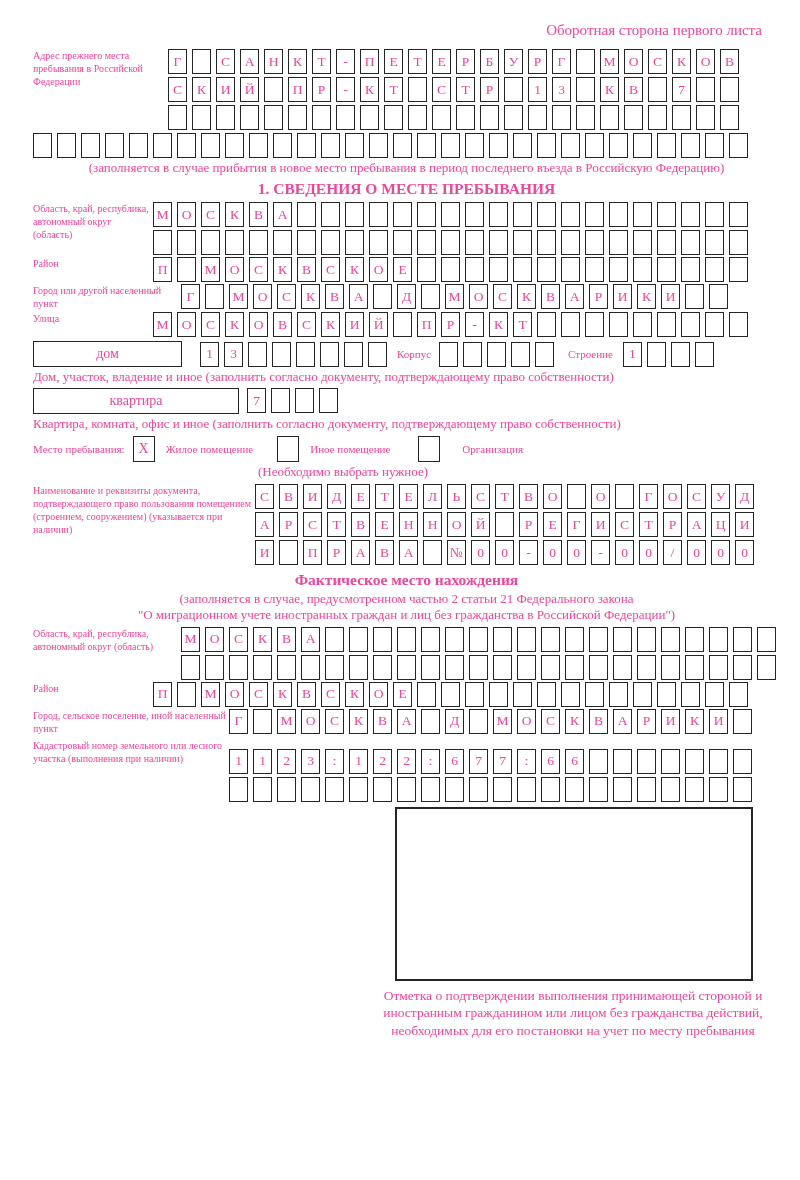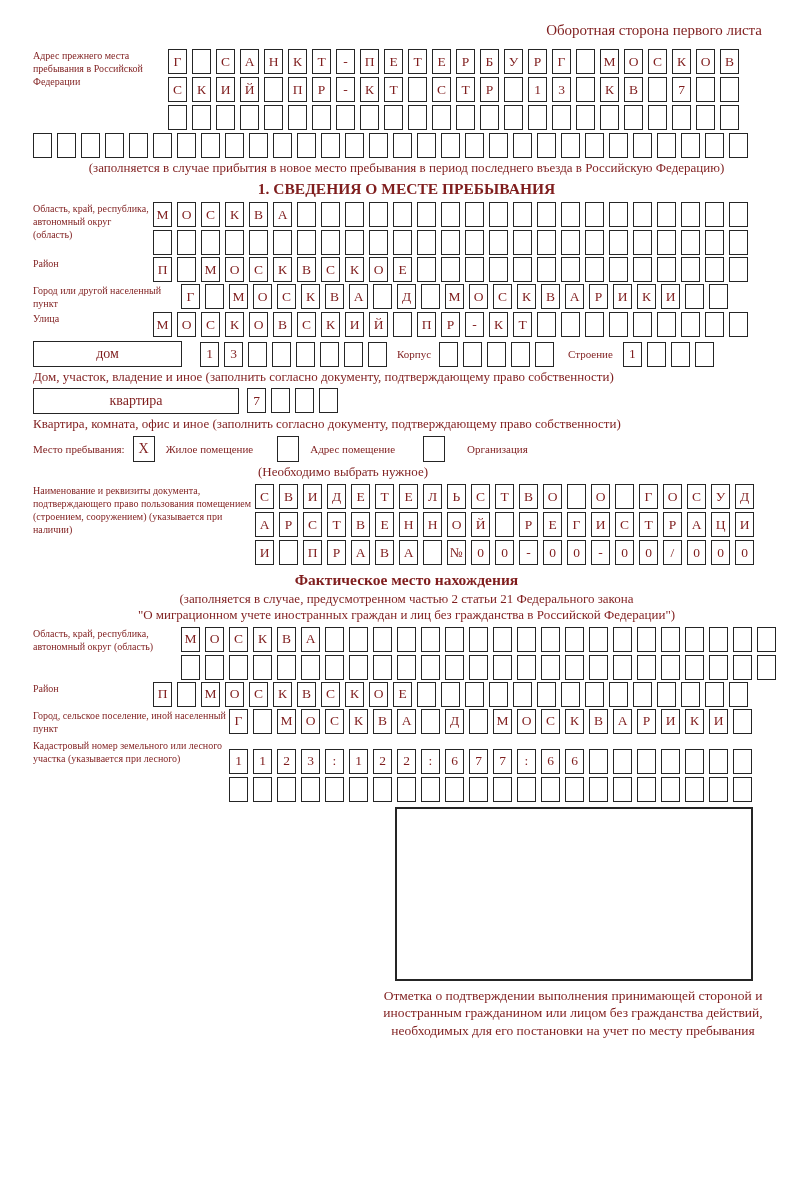--- a/index.html
+++ b/index.html
@@ -3,21 +3,21 @@
 <meta charset="utf-8">
 <style>
   html,body{margin:0;padding:0;background:#ffffff;}
   .page{
     position:relative;
     width:800px;height:1180px;
     box-sizing:border-box;
     padding:22px 20px 0 33px;
     overflow:hidden;
     background:#ffffff;
-    color:#7f1d1d;
+    color:#ec4899;
     font-family:"Liberation Serif", serif;
   }
   .hdr{ text-align:right; font-size:15px; padding-right:18px; }
   .blk{ display:flex; align-items:flex-start; }
   .lbl{ font-size:10px; line-height:1.3; }
   .w135{ flex:0 0 135px; }
   .w120{ flex:0 0 120px; }
   .w148{ flex:0 0 148px; }
   .w222{ flex:0 0 222px; }
   .w196{ flex:0 0 196px; }
@@ -374,21 +374,21 @@
         <div class="cell"></div>
       </div>
   </div>
   <div class="note mt2">Квартира, комната, офис и иное (заполнить согласно документу, подтверждающему право собственности)</div>
 
   <div class="row-flex mt4">
     <div class="inline-lbl">Место пребывания:</div>
     <div class="chk" style="margin-left:8px;">X</div>
     <div class="inline-lbl" style="margin-left:11px;">Жилое помещение</div>
     <div class="chk" style="margin-left:24px;"></div>
-    <div class="inline-lbl" style="margin-left:11px;">Адрес помещение</div>
+    <div class="inline-lbl" style="margin-left:11px;">Иное помещение</div>
     <div class="chk" style="margin-left:28px;"></div>
     <div class="inline-lbl" style="margin-left:22px;">Организация</div>
   </div>
   <div class="note center mt2" style="width:620px;">(Необходимо выбрать нужное)</div>
 
   <div class="blk mt4">
     <div class="lbl w222">Наименование и реквизиты документа, подтверждающего право пользования помещением (строением, сооружением) (указывается при наличии)</div>
     <div class="rows">
       <div class="cells">
           <div class="cell">С</div>
@@ -579,21 +579,21 @@
         <div class="cell">А</div>
         <div class="cell">Р</div>
         <div class="cell">И</div>
         <div class="cell">К</div>
         <div class="cell">И</div>
         <div class="cell"></div>
       </div>
   </div>
 
   <div class="blk mt4">
-    <div class="lbl w196">Кадастровый номер земельного или лесного участка (указывается при лесного)</div>
+    <div class="lbl w196">Кадастровый номер земельного или лесного участка (выполнения при наличии)</div>
     <div class="rows" style="margin-top:10px;">
       <div class="cells">
           <div class="cell">1</div>
           <div class="cell">1</div>
           <div class="cell">2</div>
           <div class="cell">3</div>
           <div class="cell">:</div>
           <div class="cell">1</div>
           <div class="cell">2</div>
           <div class="cell">2</div>

